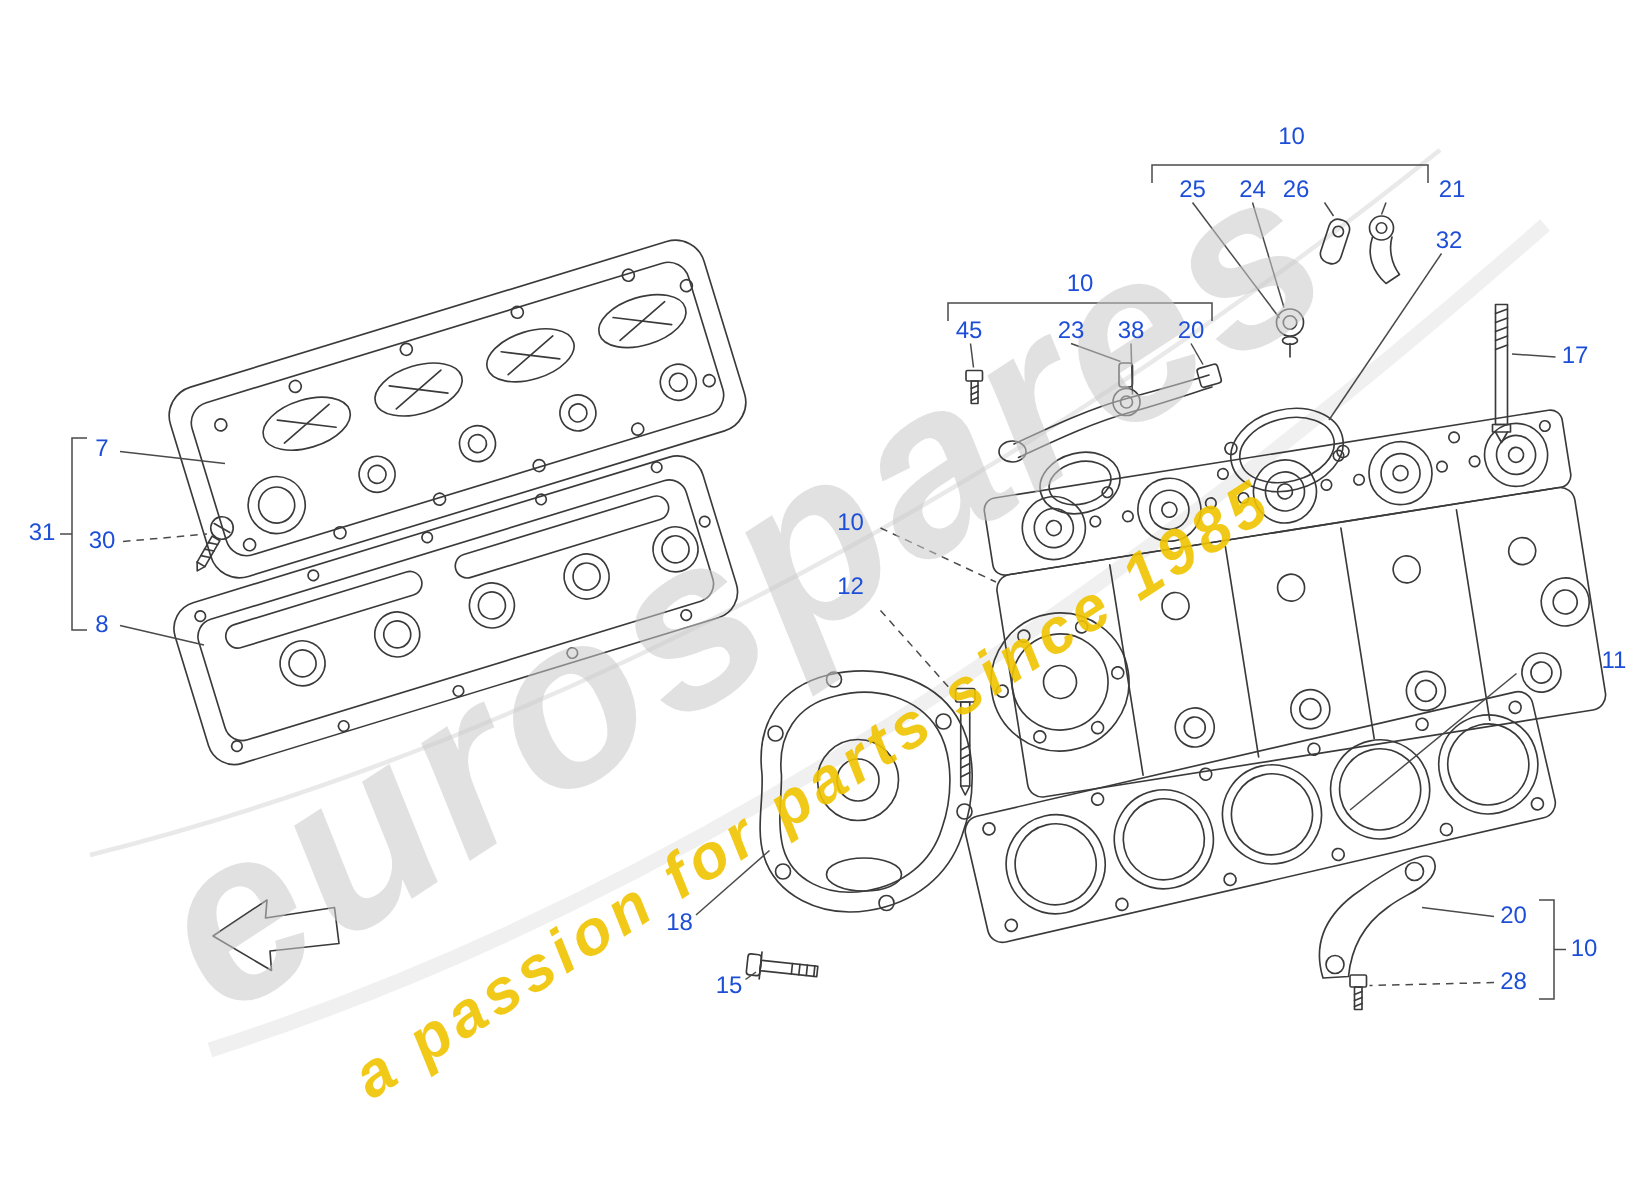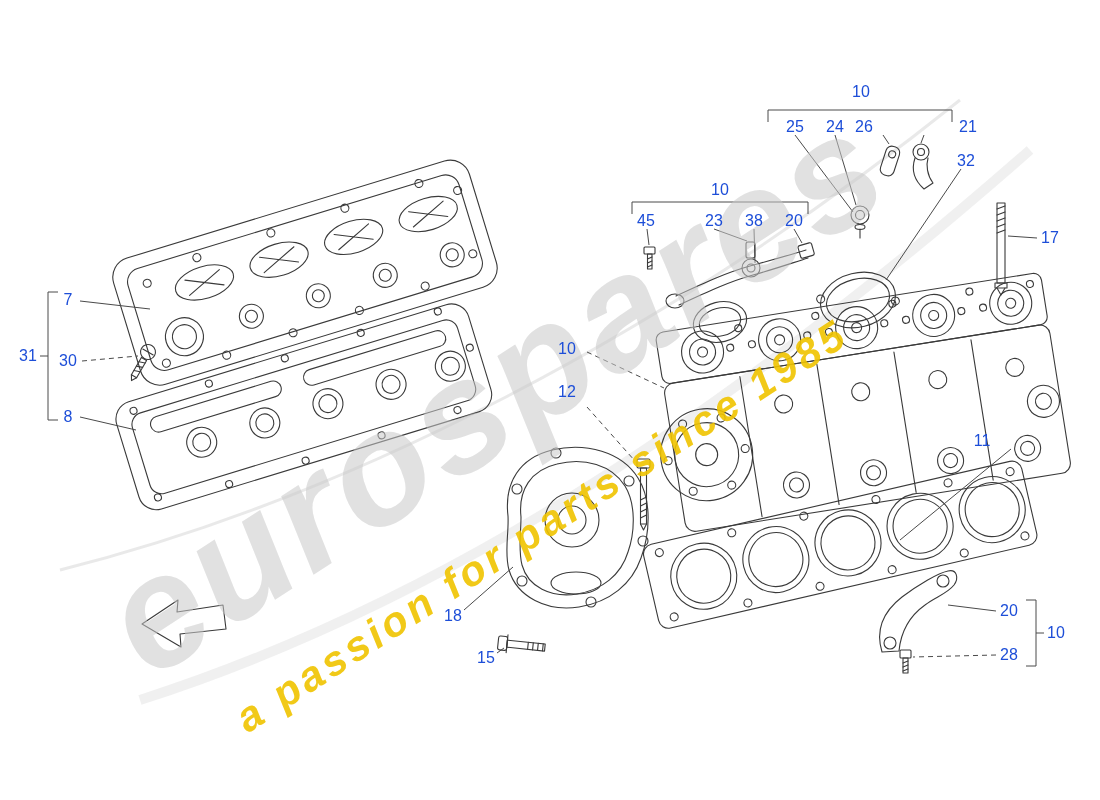--- a/index.html
+++ b/index.html
@@ -342,20 +342,20 @@
   <div class="callout" style="left:968px;top:127px">21</div>
   <div class="callout" style="left:966px;top:161px">32</div>
   <div class="callout" style="left:720px;top:190px">10</div>
   <div class="callout" style="left:646px;top:221px">45</div>
   <div class="callout" style="left:714px;top:221px">23</div>
   <div class="callout" style="left:754px;top:221px">38</div>
   <div class="callout" style="left:794px;top:221px">20</div>
   <div class="callout" style="left:1050px;top:238px">17</div>
   <div class="callout" style="left:567px;top:349px">10</div>
   <div class="callout" style="left:567px;top:392px">12</div>
-  <div class="callout" style="left:982px;top:441px">11</div>
+  <div class="callout" style="left:1076px;top:441px">11</div>
   <div class="callout" style="left:453px;top:616px">18</div>
   <div class="callout" style="left:486px;top:658px">15</div>
   <div class="callout" style="left:1009px;top:611px">20</div>
   <div class="callout" style="left:1009px;top:655px">28</div>
   <div class="callout" style="left:1056px;top:633px">10</div>
 
 </div>
 
 </body></html>

